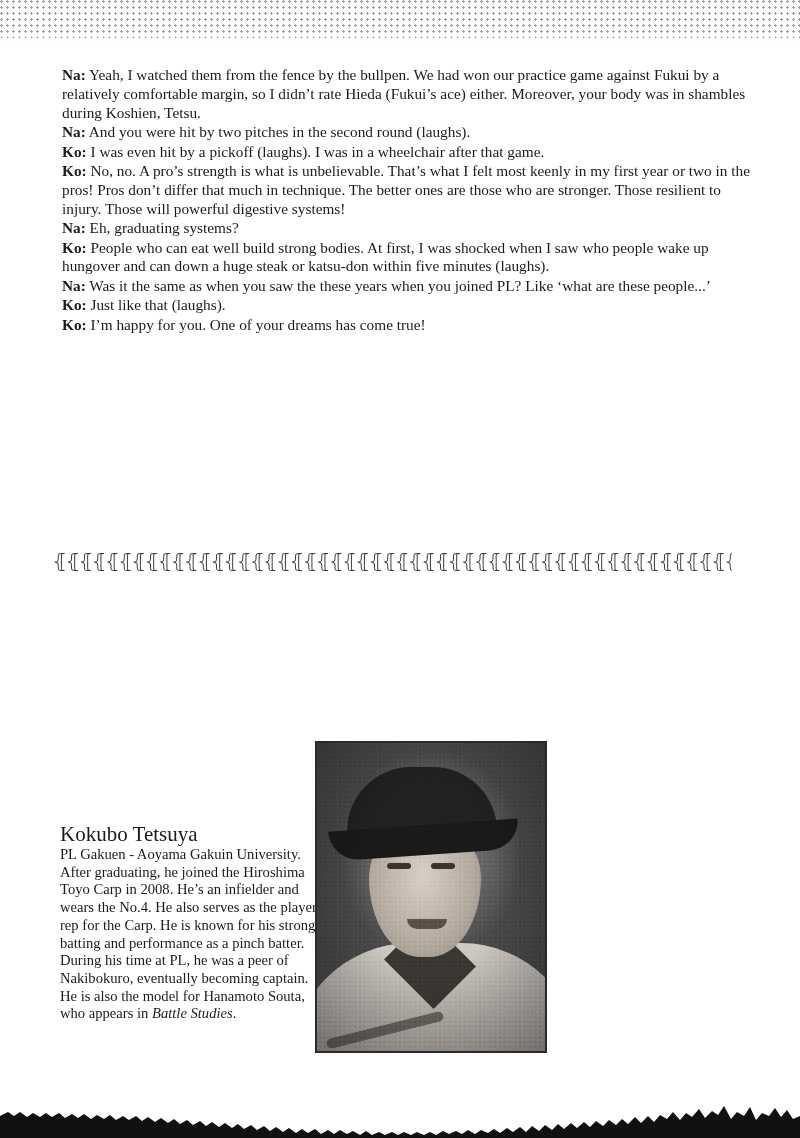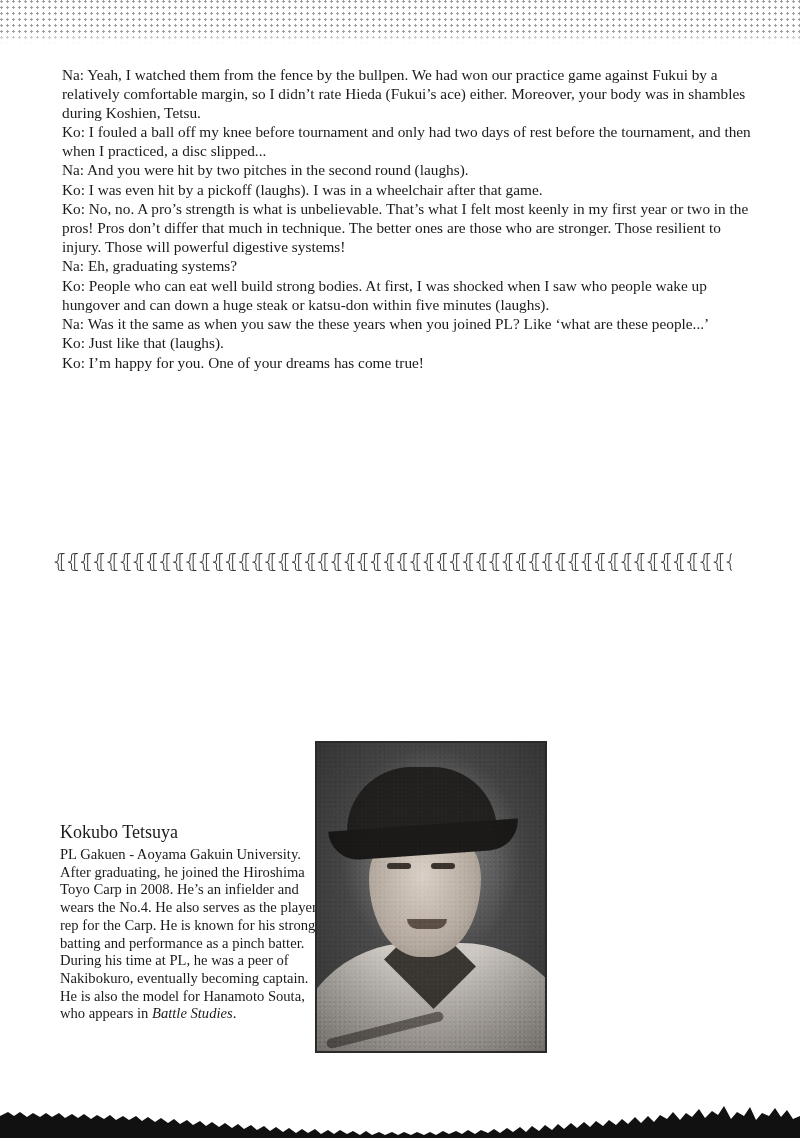--- a/index.html
+++ b/index.html
@@ -39,21 +39,21 @@
   .interview {
     position: absolute;
     top: 66px;
     left: 62px;
     width: 690px;
     font-size: 15.3px;
     line-height: 1.235;
     text-align: left;
   }
   .line { margin: 0 0 0.5px 0; }
-  .spk { font-weight: normal; }
+  .spk { font-weight: bold; }
 
   
   .divider {
     position: absolute;
     top: 548px;
     left: 52px;
     width: 680px;
     height: 26px;
     font-family: "DejaVu Sans", sans-serif;
     font-size: 20px;
@@ -98,21 +98,21 @@
     width: 58px;
     height: 58px;
     border: 3px solid #c2c2c2;
     transform: rotate(45deg);
   }
 
   .profile-name {
     position: absolute;
     top: 96px;
     left: 8px;
-    font-size: 18px;
+    font-size: 21px;
     color: #1a1a1a;
   }
   .profile-body {
     position: absolute;
     top: 120px;
     left: 8px;
     width: 262px;
     font-size: 14.6px;
     line-height: 1.215;
   }
@@ -219,21 +219,20 @@
   }
   .bottom-edge svg { display: block; }
 </style>
 </head>
 <body>
 
 <div class="top-band"></div>
 
 <div class="interview">
   <p class="line"><span class="spk">Na:</span><span> Yeah, I watched them from the fence by the bullpen. We had won our practice game against Fukui by a relatively comfortable margin, so I didn’t rate Hieda (Fukui’s ace) either. Moreover, your body was in shambles during Koshien, Tetsu.</span></p>
-  <p class="line"><span class="spk">Ko:</span><span> I fouled a ball off my knee before tournament and only had two days of rest before the tournament, and then when I practiced, a disc slipped...</span></p>
   <p class="line"><span class="spk">Na:</span><span> And you were hit by two pitches in the second round (laughs).</span></p>
   <p class="line"><span class="spk">Ko:</span><span> I was even hit by a pickoff (laughs). I was in a wheelchair after that game.</span></p>
   <p class="line"><span class="spk">Ko:</span><span> No, no. A pro’s strength is what is unbelievable. That’s what I felt most keenly in my first year or two in the pros! Pros don’t differ that much in technique. The better ones are those who are stronger. Those resilient to injury. Those will powerful digestive systems!</span></p>
   <p class="line"><span class="spk">Na:</span><span> Eh, graduating systems?</span></p>
   <p class="line"><span class="spk">Ko:</span><span> People who can eat well build strong bodies. At first, I was shocked when I saw who people wake up hungover and can down a huge steak or katsu-don within five minutes (laughs).</span></p>
   <p class="line"><span class="spk">Na:</span><span> Was it the same as when you saw the these years when you joined PL? Like ‘what are these people...’</span></p>
   <p class="line"><span class="spk">Ko:</span><span> Just like that (laughs).</span></p>
   <p class="line"><span class="spk">Ko:</span><span> I’m happy for you. One of your dreams has come true!</span></p>
 </div>
 

